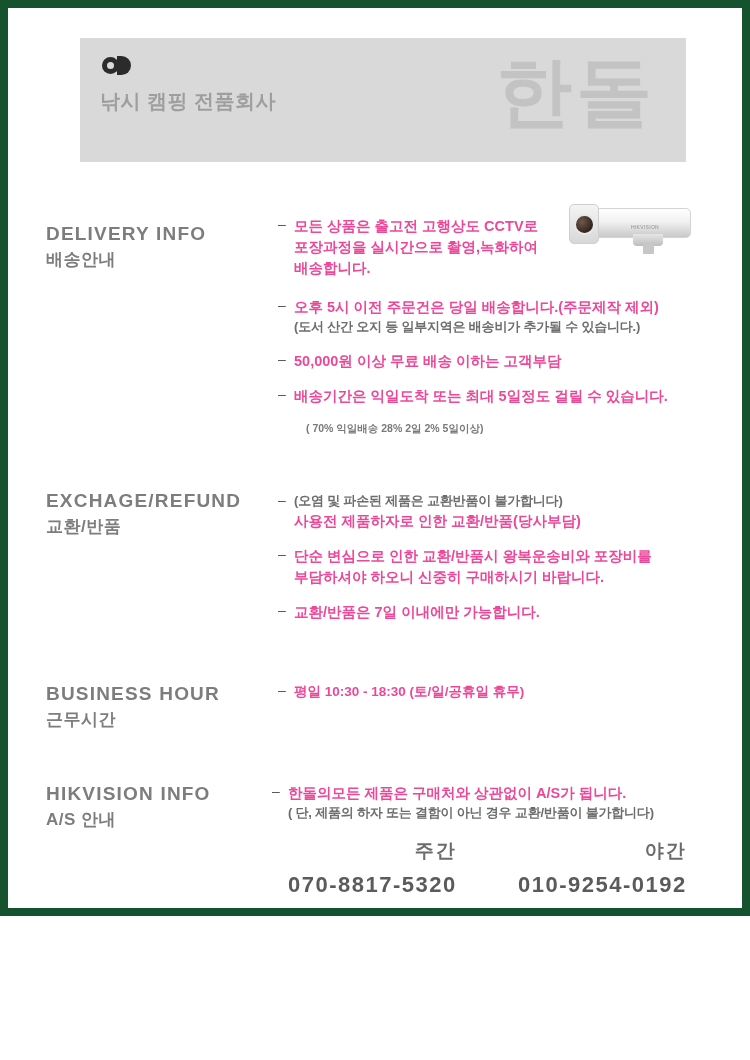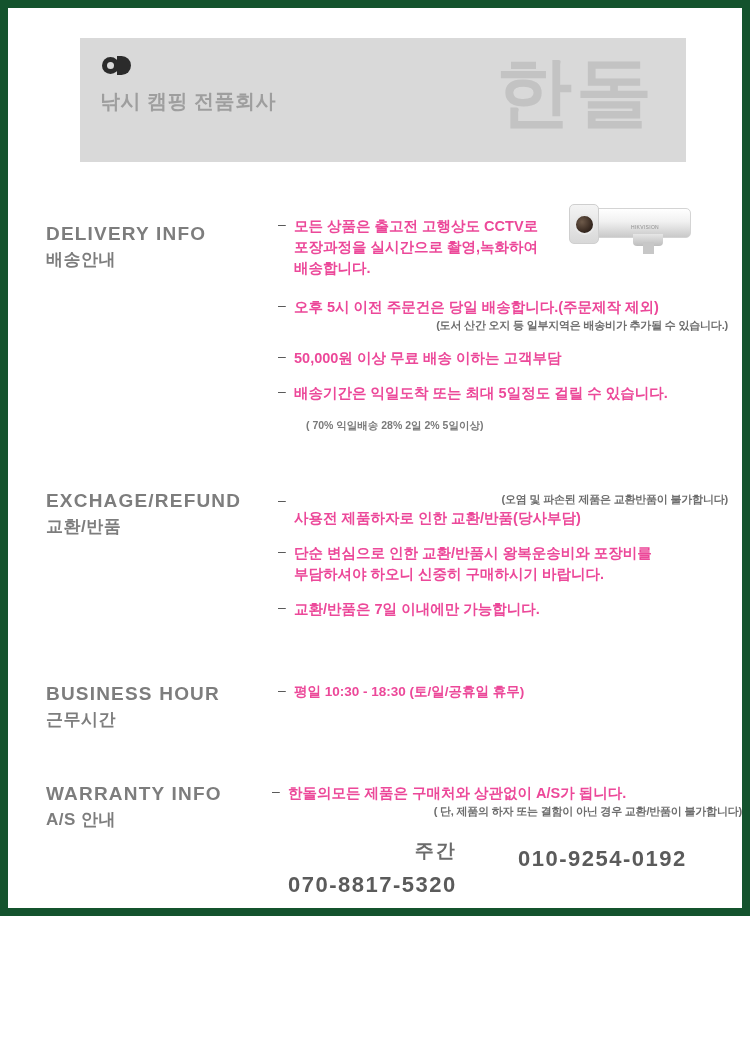--- a/index.html
+++ b/index.html
@@ -103,25 +103,24 @@
     font-size: 14px;
   }
   .line {
     font-size: 14.5px;
     color: #ec4899;
     font-weight: bold;
     line-height: 1.45;
     white-space: nowrap;
   }
   .line.small {
-    font-size: 11px;
+    font-size: 13px;
     color: #6d6d6d;
     font-weight: bold;
     letter-spacing: -0.2px;
-    text-align: right;
   }
   .line.tiny {
     font-size: 10.5px;
     color: #7a7a7a;
     font-weight: bold;
     margin-top: 14px;
   }
 
   
   .camera {
@@ -282,37 +281,38 @@
       <div class="sec-title-ko">근무시간</div>
     </div>
     <div class="sec-body" style="left:270px; top:674px; width:450px;">
       <div class="row">
         <span class="dash">–</span>
         <div class="line" style="font-size:13.5px;">평일 10:30 - 18:30 (토/일/공휴일 휴무)</div>
       </div>
     </div>
 
     <div class="section" style="left:38px; top:775px; width:240px;">
-      <div class="sec-title-en">WARRANTY INFO</div>
+      <div class="sec-title-en">HIKVISION INFO</div>
       <div class="sec-title-ko">A/S 안내</div>
     </div>
     <div class="sec-body" style="left:264px; top:775px; width:470px;">
       <div class="row">
         <span class="dash">–</span>
         <div class="line">한돌의모든 제품은 구매처와 상관없이  A/S가 됩니다.</div>
         <div class="line small">( 단, 제품의 하자 또는  결함이 아닌 경우  교환/반품이 불가합니다)</div>
       </div>
     </div>
 
     <div class="phones">
       <div class="phone-col" style="left:80px; top:0;">
         <div class="phone-label">주간</div>
         <div class="phone-num">070-8817-5320</div>
       </div>
       <div class="phone-col" style="left:310px; top:0;">
+        <div class="phone-label">야간</div>
         <div class="phone-num">010-9254-0192</div>
       </div>
     </div>
 
     <div class="slogan">고객의 이익이 한돌의 이익이다!</div>
 
   </div>
 </div>
 
 </body></html>

